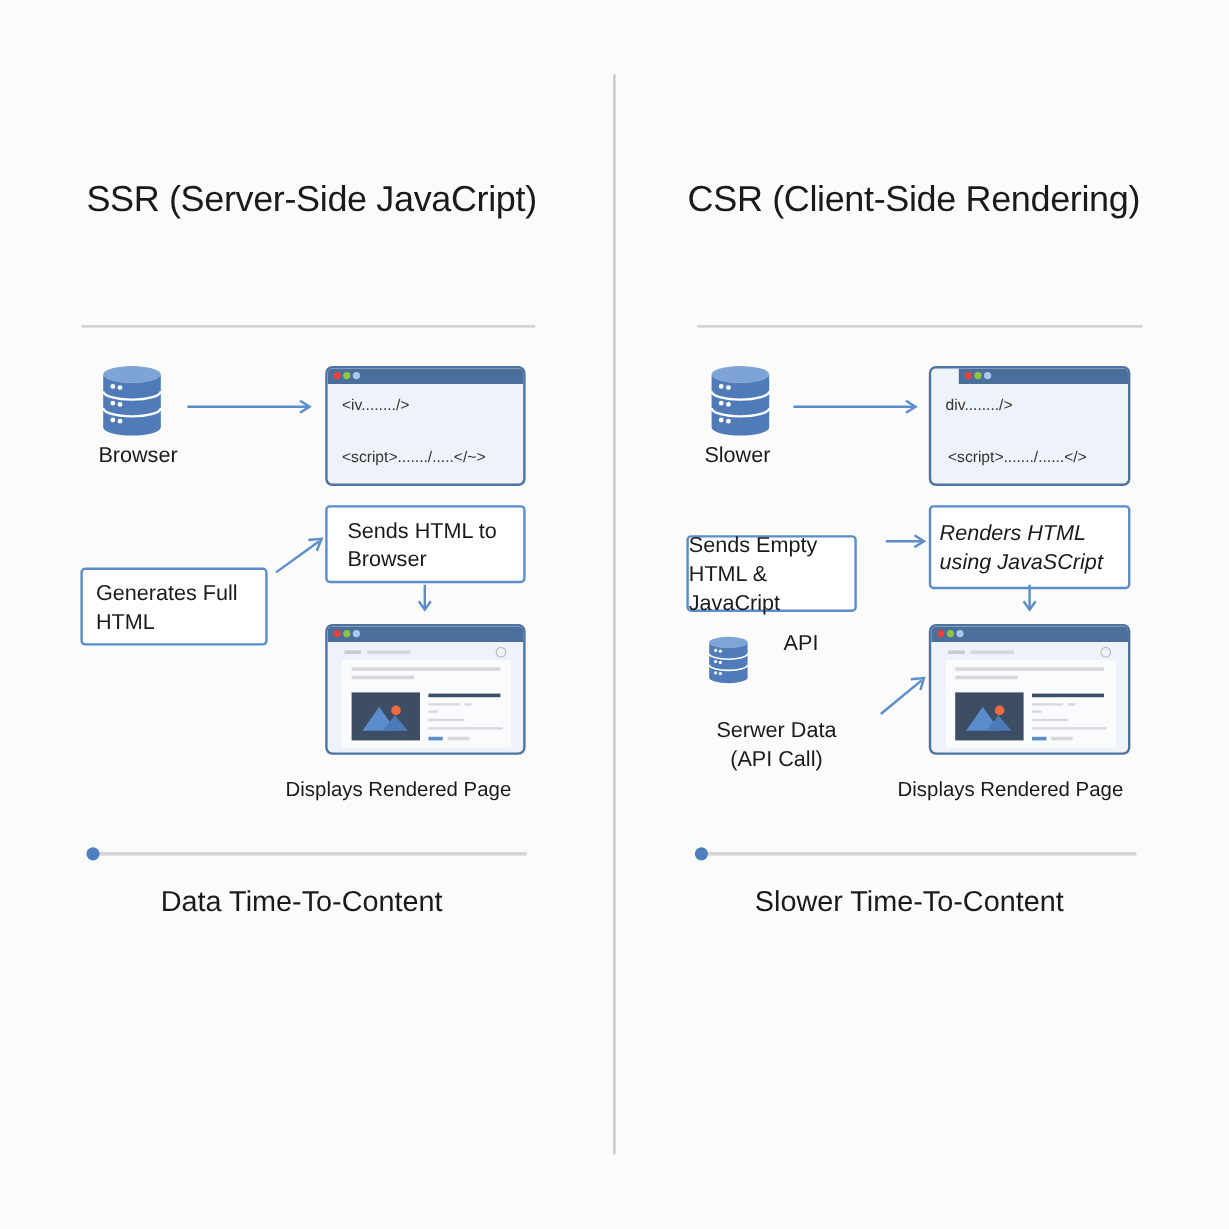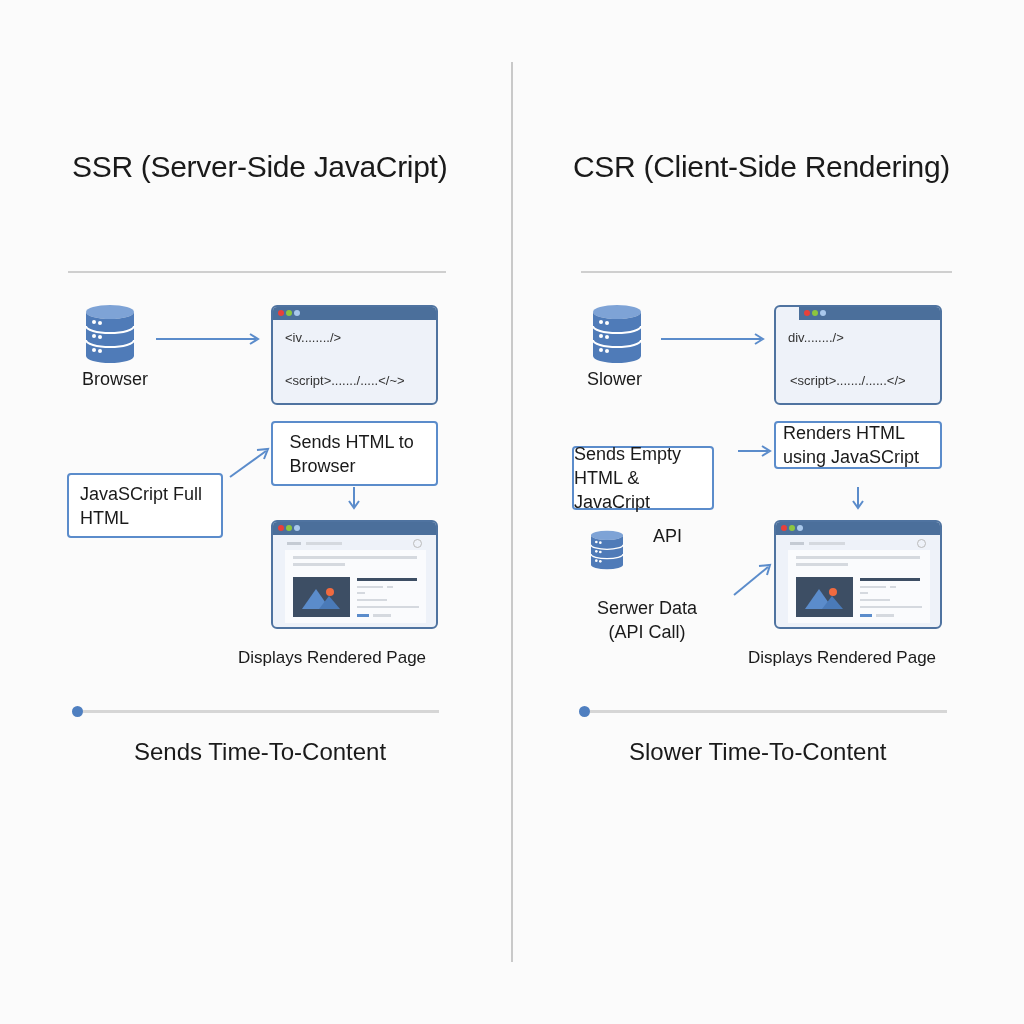--- a/index.html
+++ b/index.html
@@ -63,21 +63,21 @@
   </div>
   <div class="code" style="left:12px; top:23px;">&lt;iv......../&gt;</div>
   <div class="code" style="left:12px; top:66px;">&lt;script&gt;......./.....&lt;/~&gt;</div>
 </div>
 
 <div class="abs box" style="left:271px; top:421px; width:167px; height:65px;">
   <span style="max-width:130px;">Sends HTML to Browser</span>
 </div>
 
 <div class="abs box" style="left:67px; top:473px; width:156px; height:65px;">
-  <span style="max-width:130px;">JavaSCript Full HTML</span>
+  <span style="max-width:130px;">Generates Full HTML</span>
 </div>
 
 <div class="abs" style="left:228px; top:446px;">
   <svg width="44" height="34">
       <line x1="2" y1="31" x2="38" y2="5" stroke="#5b8ccb" stroke-width="2"></line>
       <path d="M29 4 L40 3 L36 13" stroke="#5b8ccb" stroke-width="2" fill="none"></path>
     </svg>
 </div>
 
 <div class="abs" style="left:347px; top:487px;">
@@ -113,21 +113,21 @@
     <div class="abs" style="left:72px; top:49px; width:30px; height:2px; background:#d5d9df;"></div>
     <div class="abs" style="left:72px; top:56px; width:62px; height:2px; background:#d5d9df;"></div>
     <div class="abs" style="left:72px; top:64px; width:12px; height:3px; background:#5b8ccb;"></div>
     <div class="abs" style="left:88px; top:64px; width:18px; height:3px; background:#d5d9df;"></div>
   </div>
 </div>
 <div class="abs caption" style="left:238px; top:648px;">Displays Rendered Page</div>
 
 <div class="abs timeline-track" style="left:77px; width:362px;"></div>
 <div class="abs timeline-dot" style="left:72px;"></div>
-<div class="abs ttc" style="left:134px;">Sends Time-To-Content</div>
+<div class="abs ttc" style="left:134px;">Data Time-To-Content</div>
 
 <div class="abs title" style="left:573px;">CSR (Client-Side Rendering)</div>
 <div class="abs hr" style="left:581px; width:371px;"></div>
 
 <div class="abs" style="left:591px; top:304px;">
   <svg width="52" height="60" viewBox="0 0 52 60">
     <ellipse cx="26" cy="8" rx="24" ry="7" fill="#7ea3d6"></ellipse>
     <path d="M2 8 v44 a24 7 0 0 0 48 0 v-44 a24 7 0 0 1 -48 0z" fill="#4f7bb8"></path>
     <path d="M2 22 a24 7 0 0 0 48 0" stroke="#fff" stroke-width="2" fill="none"></path>
     <path d="M2 36 a24 7 0 0 0 48 0" stroke="#fff" stroke-width="2" fill="none"></path>
@@ -162,21 +162,21 @@
   <span style="max-width:150px;">Sends Empty HTML &amp; JavaCript</span>
 </div>
 
 <div class="abs" style="left:738px; top:444px;">
   <svg width="34" height="14">
       <line x1="0" y1="7" x2="30" y2="7" stroke="#5b8ccb" stroke-width="2"></line>
       <path d="M24 2 L32 7 L24 12" stroke="#5b8ccb" stroke-width="2" fill="none"></path>
     </svg>
 </div>
 
-<div class="abs box" style="left:774px; top:421px; width:168px; height:48px;">
+<div class="abs box" style="left:774px; top:421px; width:168px; height:70px;font-style:italic;">
   <span style="max-width:150px;">Renders HTML using JavaSCript</span>
 </div>
 
 <div class="abs" style="left:851px; top:487px;">
   <svg width="14" height="24">
       <line x1="7" y1="0" x2="7" y2="20" stroke="#5b8ccb" stroke-width="2"></line>
       <path d="M2 14 L7 21 L12 14" stroke="#5b8ccb" stroke-width="2" fill="none"></path>
     </svg>
 </div>
 

